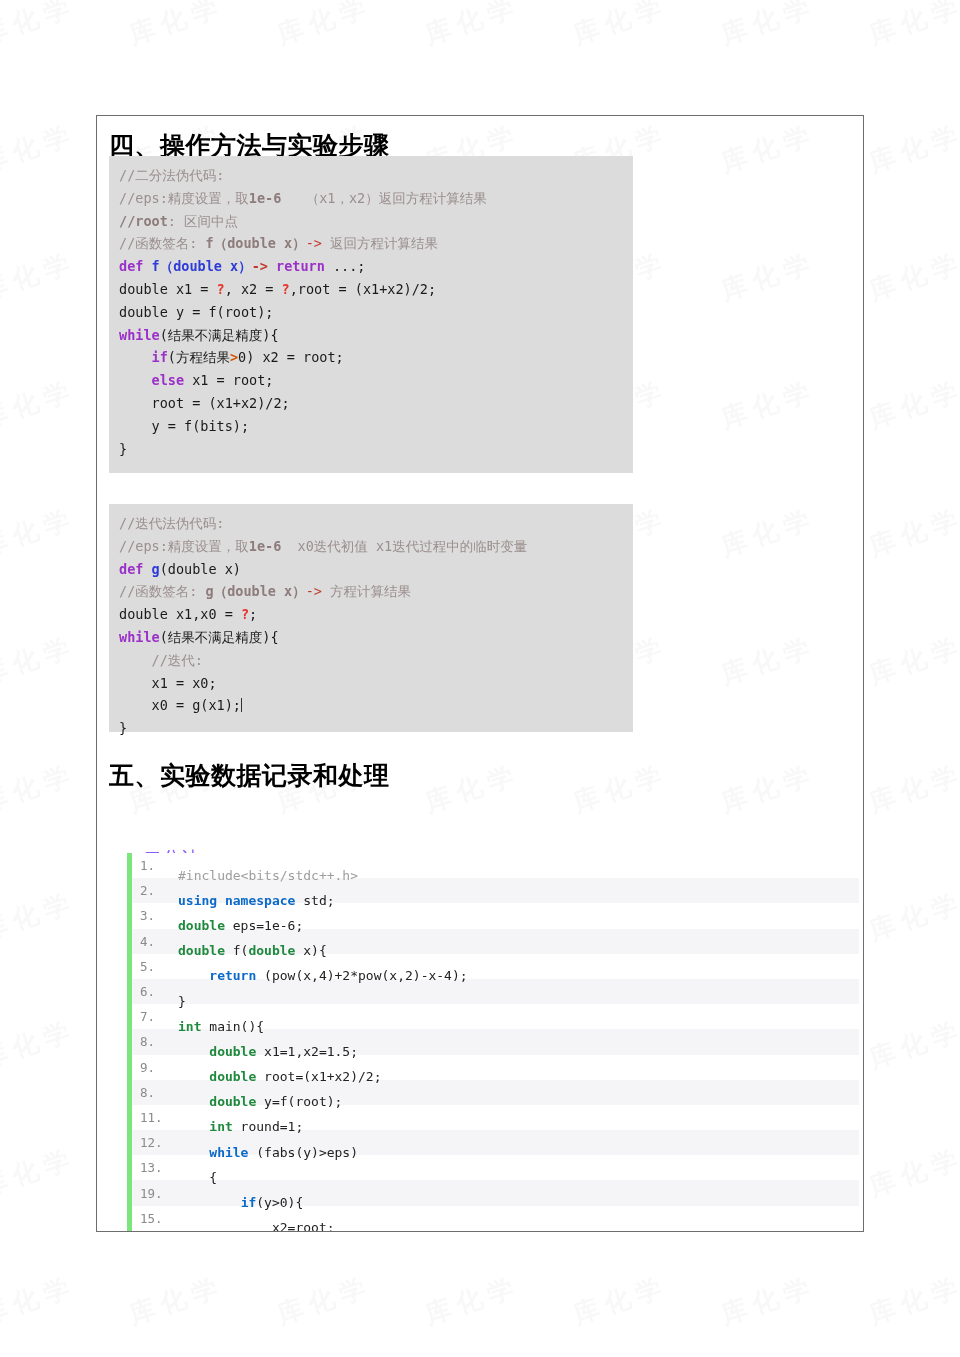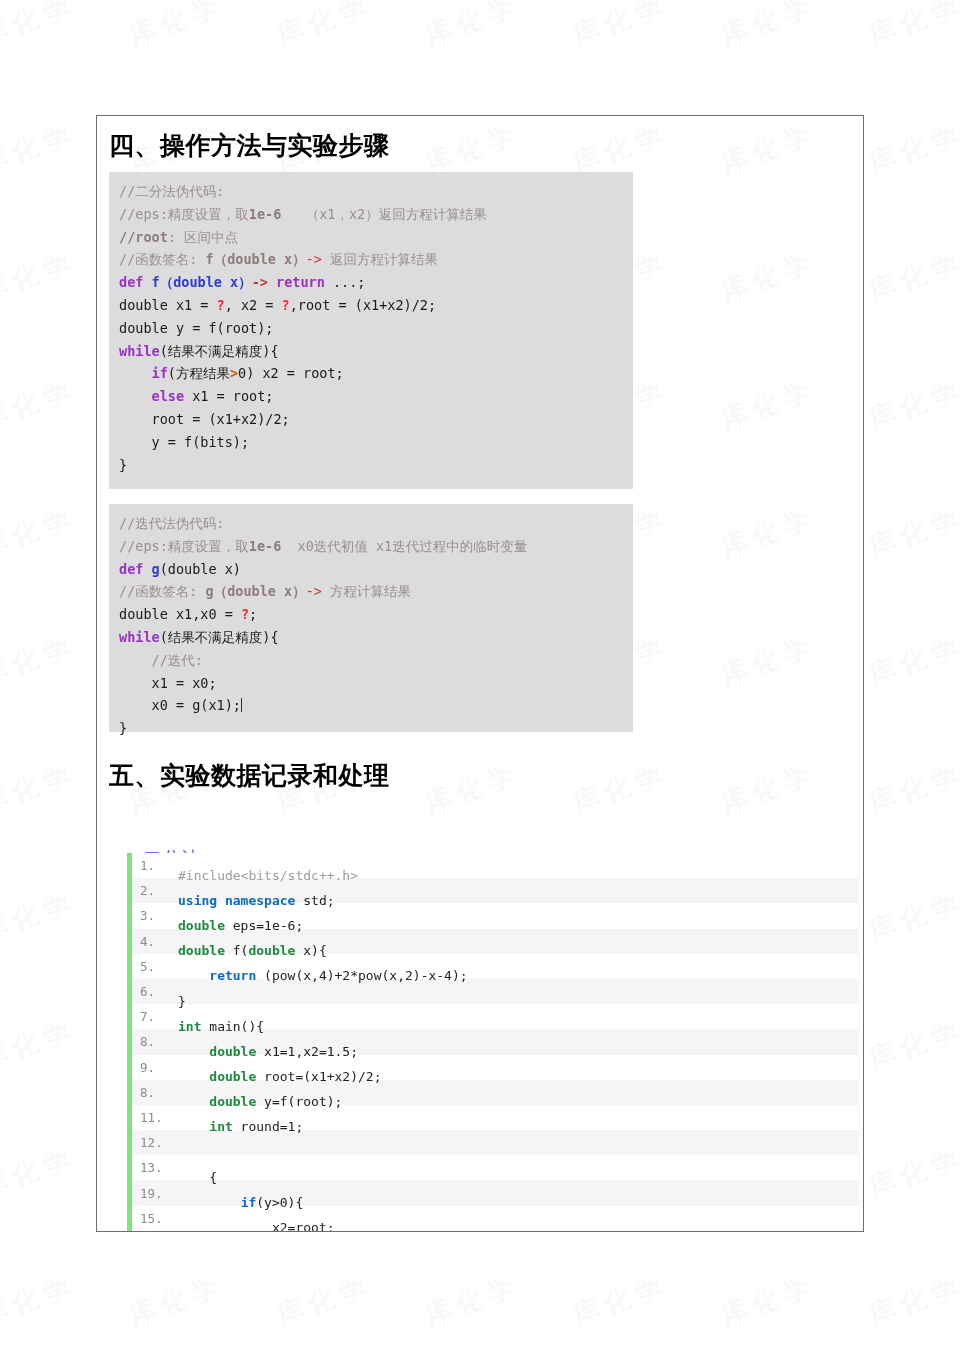--- a/index.html
+++ b/index.html
@@ -79,21 +79,21 @@
   .pseudo-block {
     position: absolute;
     background: #dcdcdc;
     font-family: "DejaVu Sans Mono", "Liberation Mono", monospace;
     font-size: 13.5px;
     line-height: 22.8px;
     padding: 8px 10px 8px 10px;
     box-sizing: border-box;
     color: #1a1a1a;
   }
-  #pseudo-1 { left: 12px; top: 56px; width: 524px; height: 317px; }
+  #pseudo-1 { left: 12px; top: 40px; width: 524px; height: 317px; }
   #pseudo-2 { left: 12px; top: 388px; width: 524px; height: 228px; }
 
   .pseudo-line { white-space: pre; height: 22.8px; }
 
   .tk-comment { color: #9b8e8e; }
   .tk-comment-b { color: #8e7b7b; font-weight: bold; }
   .tk-kw { color: #9b30c8; font-weight: bold; }
   .tk-fn { color: #2d3bd8; font-weight: bold; }
   .tk-op { color: #c0392b; font-weight: bold; }
   .tk-q { color: #e8322a; font-weight: bold; }
@@ -270,20 +270,20 @@
         <div class="code-row even"><span class="code-ln">2.</span><span class="code-src"><span class="c-kw">using namespace</span><span class="c-txt"> std;</span></span></div>
         <div class="code-row odd"><span class="code-ln">3.</span><span class="code-src"><span class="c-type">double</span><span class="c-txt"> eps=1e-6;</span></span></div>
         <div class="code-row even"><span class="code-ln">4.</span><span class="code-src"><span class="c-type">double</span><span class="c-txt"> f(</span><span class="c-type">double</span><span class="c-txt"> x){</span></span></div>
         <div class="code-row odd"><span class="code-ln">5.</span><span class="code-src"><span class="c-txt">    </span><span class="c-kw">return</span><span class="c-txt"> (pow(x,4)+2*pow(x,2)-x-4);</span></span></div>
         <div class="code-row even"><span class="code-ln">6.</span><span class="code-src"><span class="c-txt">}</span></span></div>
         <div class="code-row odd"><span class="code-ln">7.</span><span class="code-src"><span class="c-type">int</span><span class="c-txt"> main(){</span></span></div>
         <div class="code-row even"><span class="code-ln">8.</span><span class="code-src"><span class="c-txt">    </span><span class="c-type">double</span><span class="c-txt"> x1=1,x2=1.5;</span></span></div>
         <div class="code-row odd"><span class="code-ln">9.</span><span class="code-src"><span class="c-txt">    </span><span class="c-type">double</span><span class="c-txt"> root=(x1+x2)/2;</span></span></div>
         <div class="code-row even"><span class="code-ln">8.</span><span class="code-src"><span class="c-txt">    </span><span class="c-type">double</span><span class="c-txt"> y=f(root);</span></span></div>
         <div class="code-row odd"><span class="code-ln">11.</span><span class="code-src"><span class="c-txt">    </span><span class="c-type">int</span><span class="c-txt"> round=1;</span></span></div>
-        <div class="code-row even"><span class="code-ln">12.</span></div>
+        <div class="code-row even"><span class="code-ln">12.</span><span class="code-src"><span class="c-txt">    </span><span class="c-kw">while</span><span class="c-txt"> (fabs(y)&gt;eps)</span></span></div>
         <div class="code-row odd"><span class="code-ln">13.</span><span class="code-src"><span class="c-txt">    {</span></span></div>
         <div class="code-row even"><span class="code-ln">19.</span><span class="code-src"><span class="c-txt">        </span><span class="c-kw">if</span><span class="c-txt">(y&gt;0){</span></span></div>
         <div class="code-row odd"><span class="code-ln">15.</span><span class="code-src"><span class="c-txt">            x2=root;</span></span></div>
       </div>
 
   </div>
 </div>
 
 </body></html>

